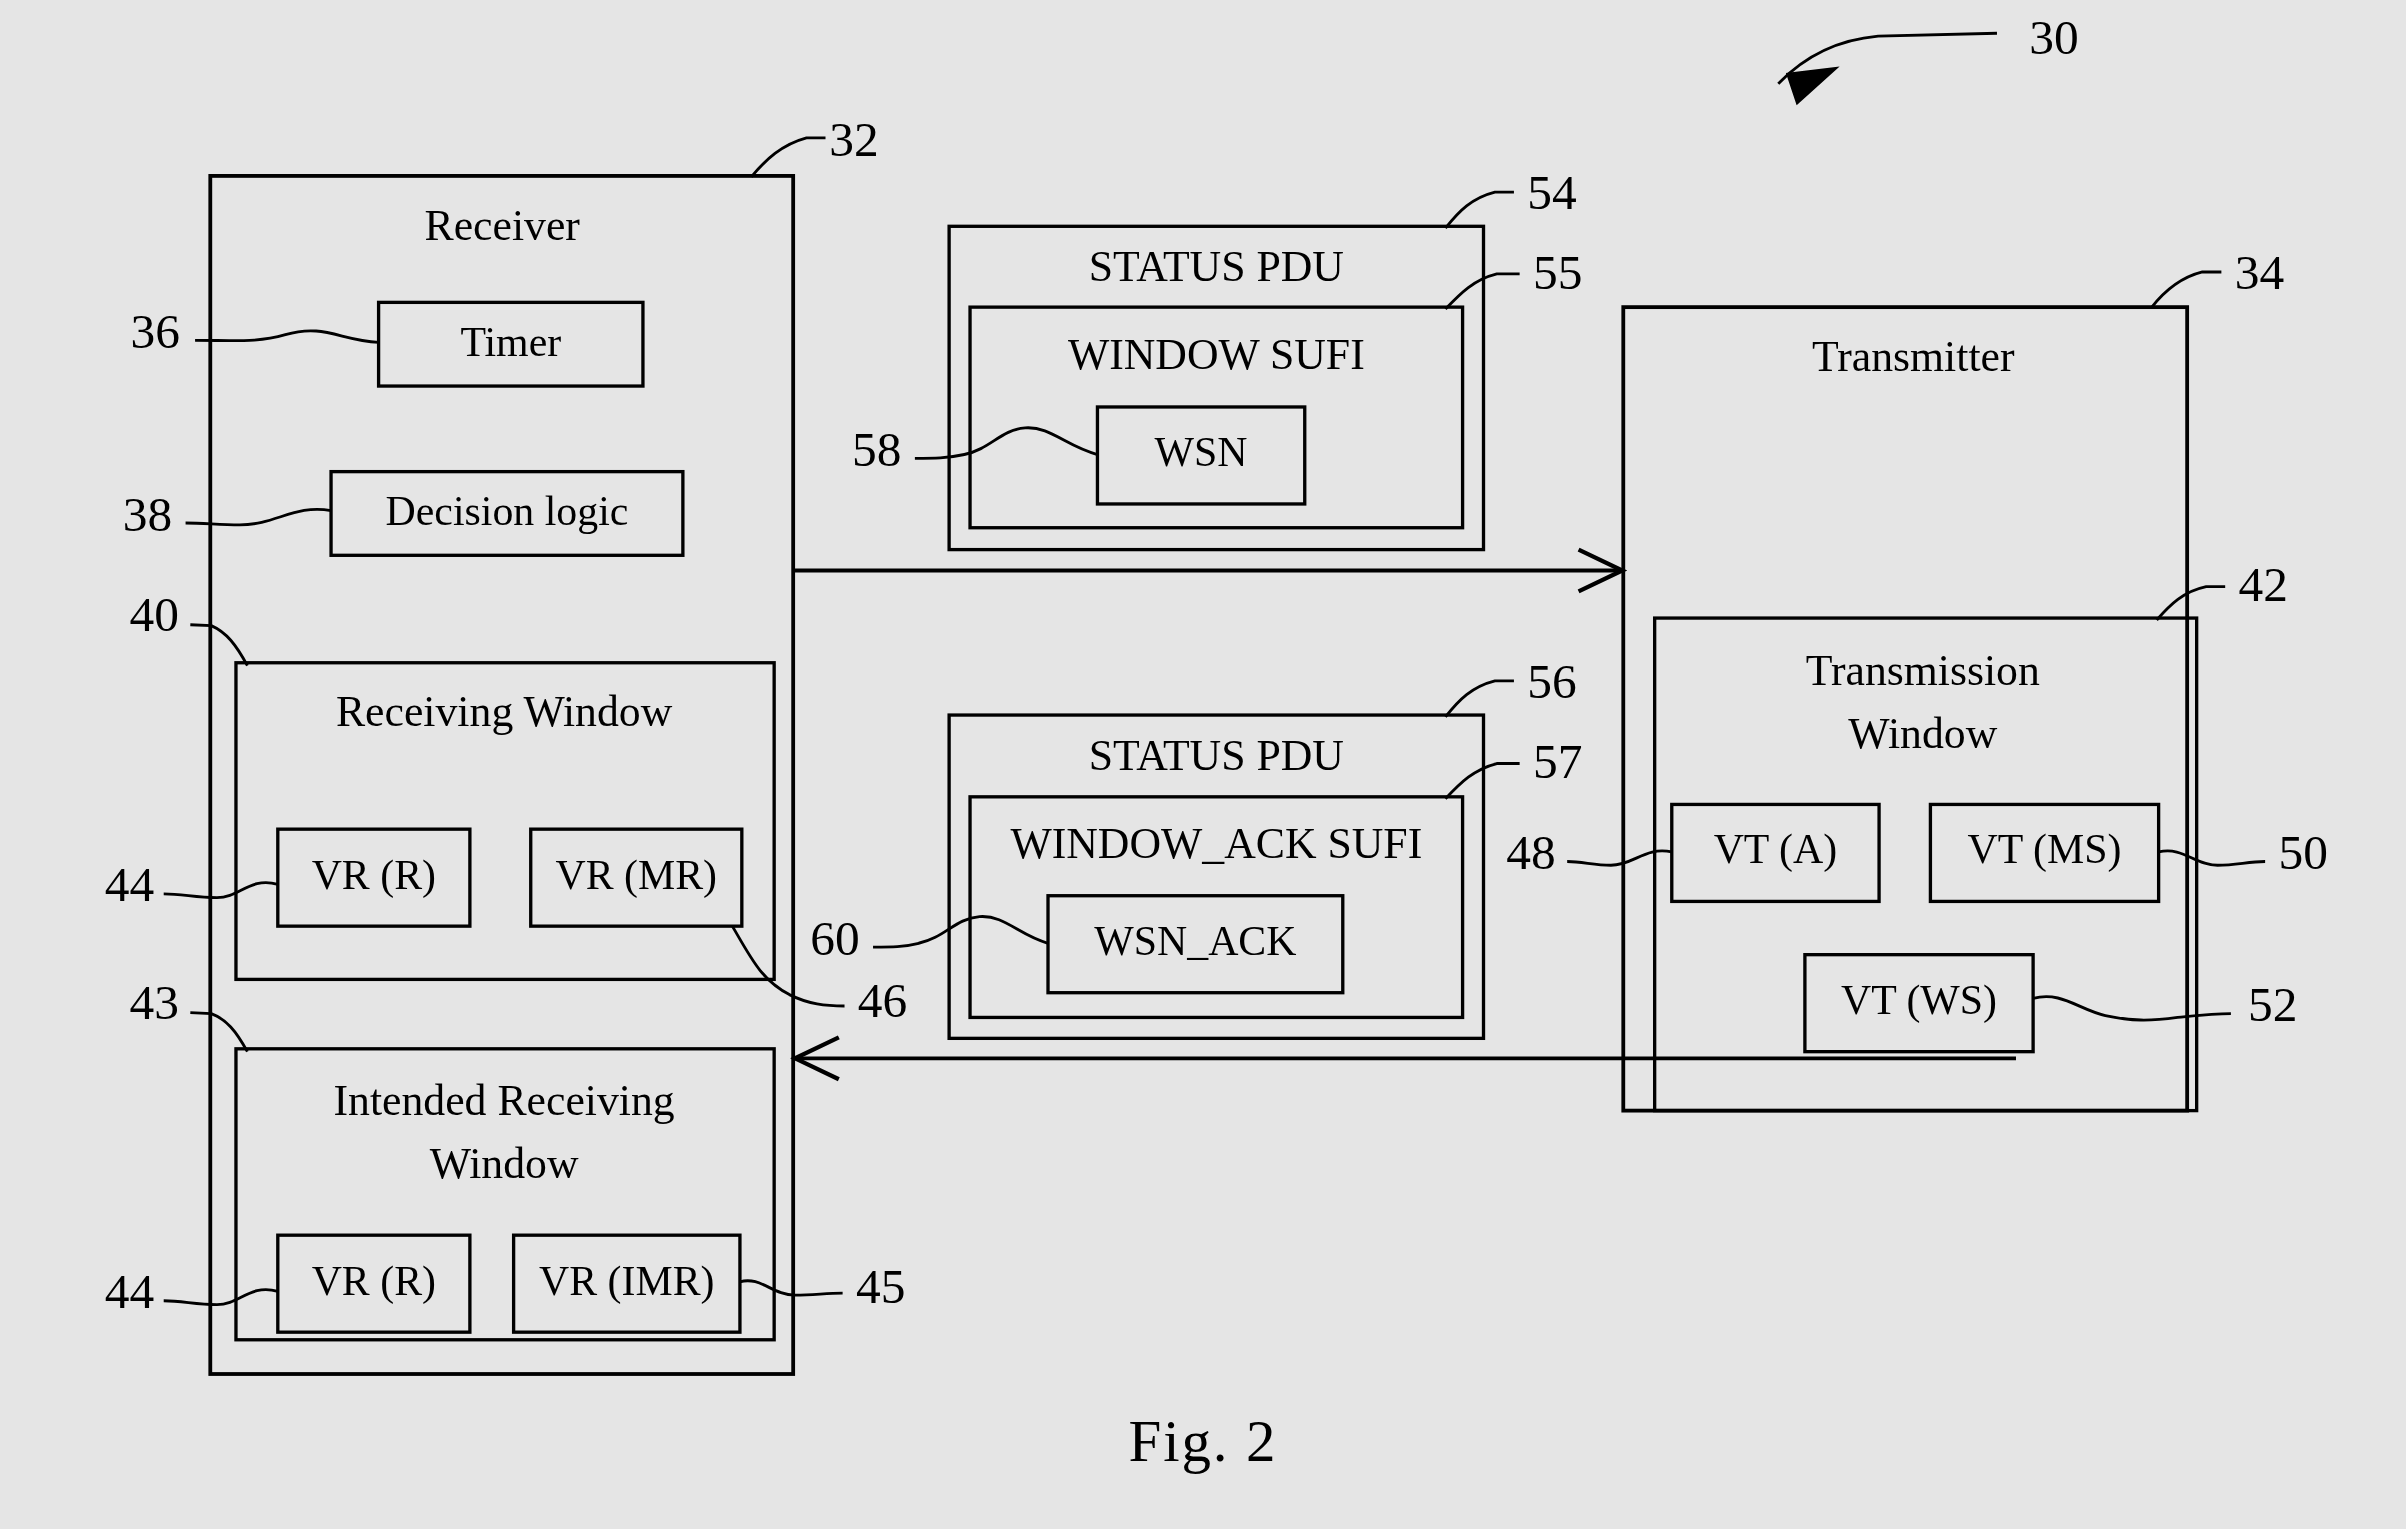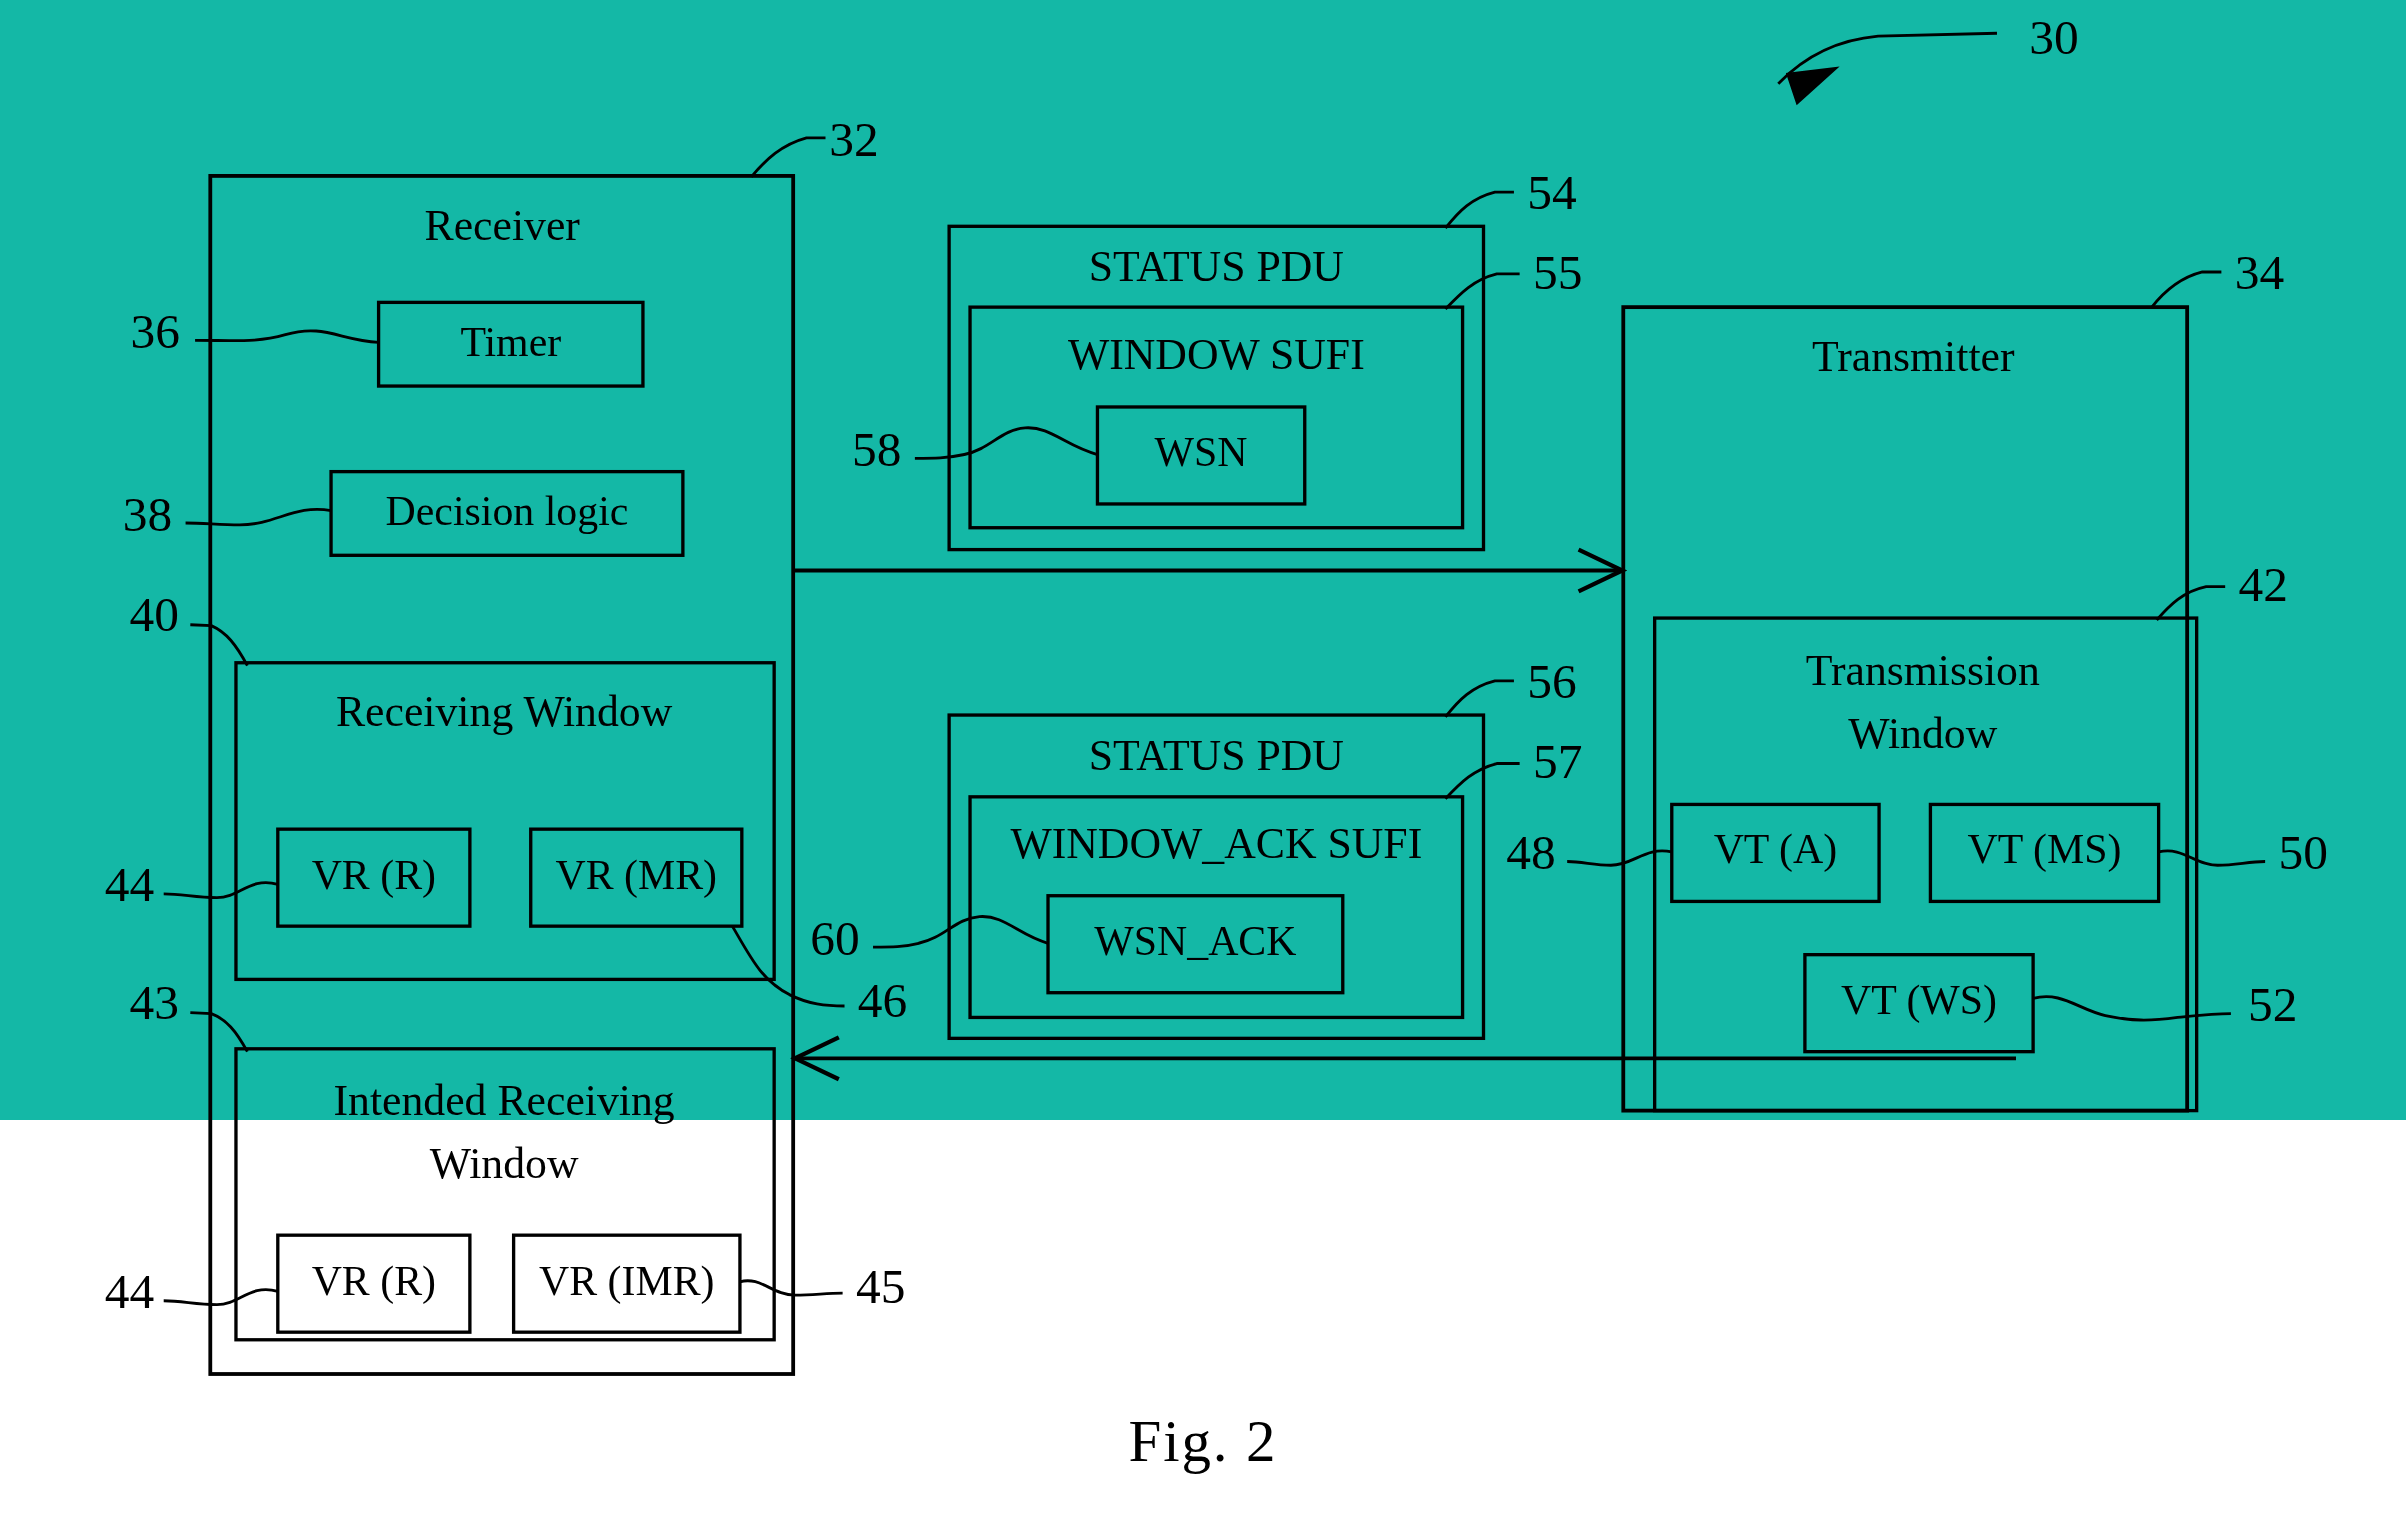--- a/index.html
+++ b/index.html
@@ -9,22 +9,22 @@
   }
   body {
     width: 2406px;
     height: 1529px;
     overflow: hidden;
     font-family: "Liberation Serif", serif;
   }
   #figure-root {
     position: relative;
     width: 2406px;
-    height: 1120px;
-    background: #14b8a6;
+    height: 1529px;
+    background: #e5e5e5;
   }
   svg#diagram {
     position: absolute;
     left: 0;
     top: 0;
     width: 2406px;
     height: 1529px;
   }
   .bx {
     fill: none;

